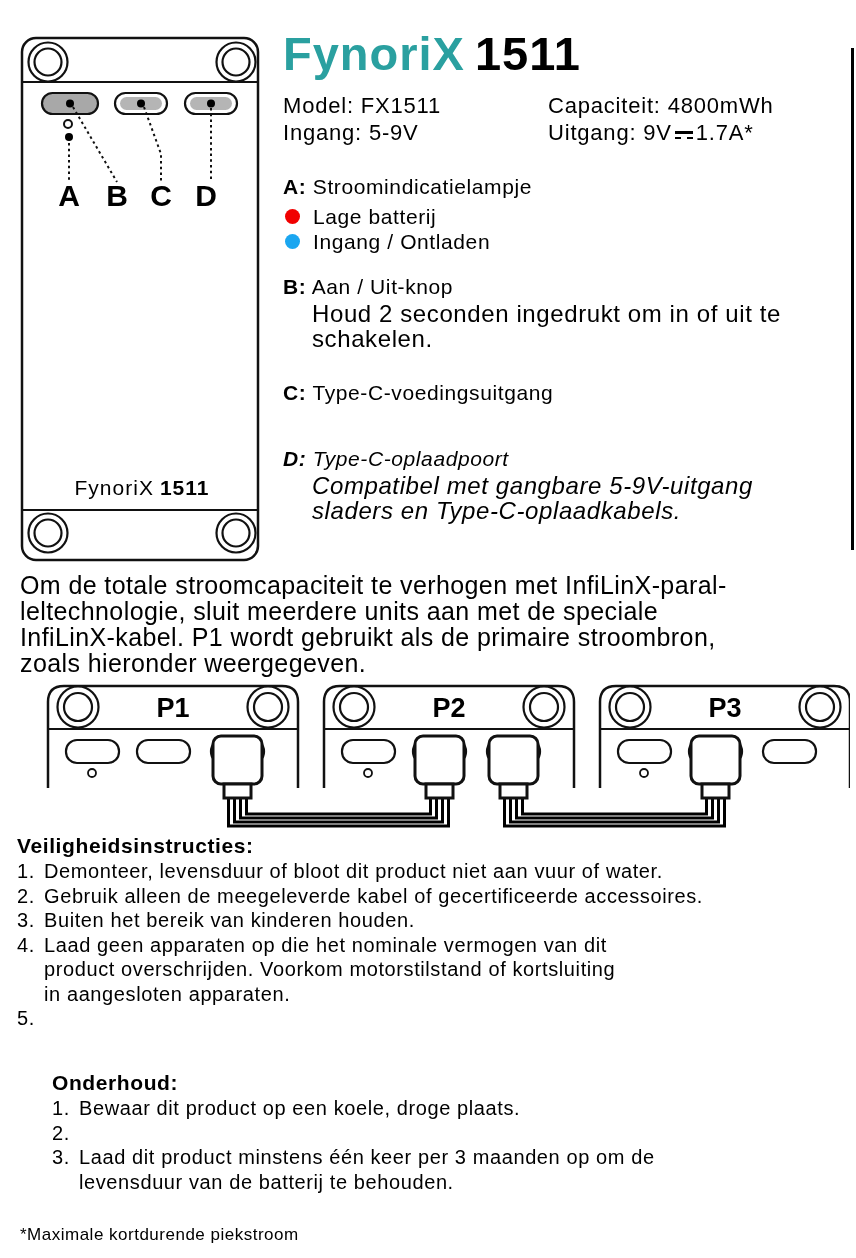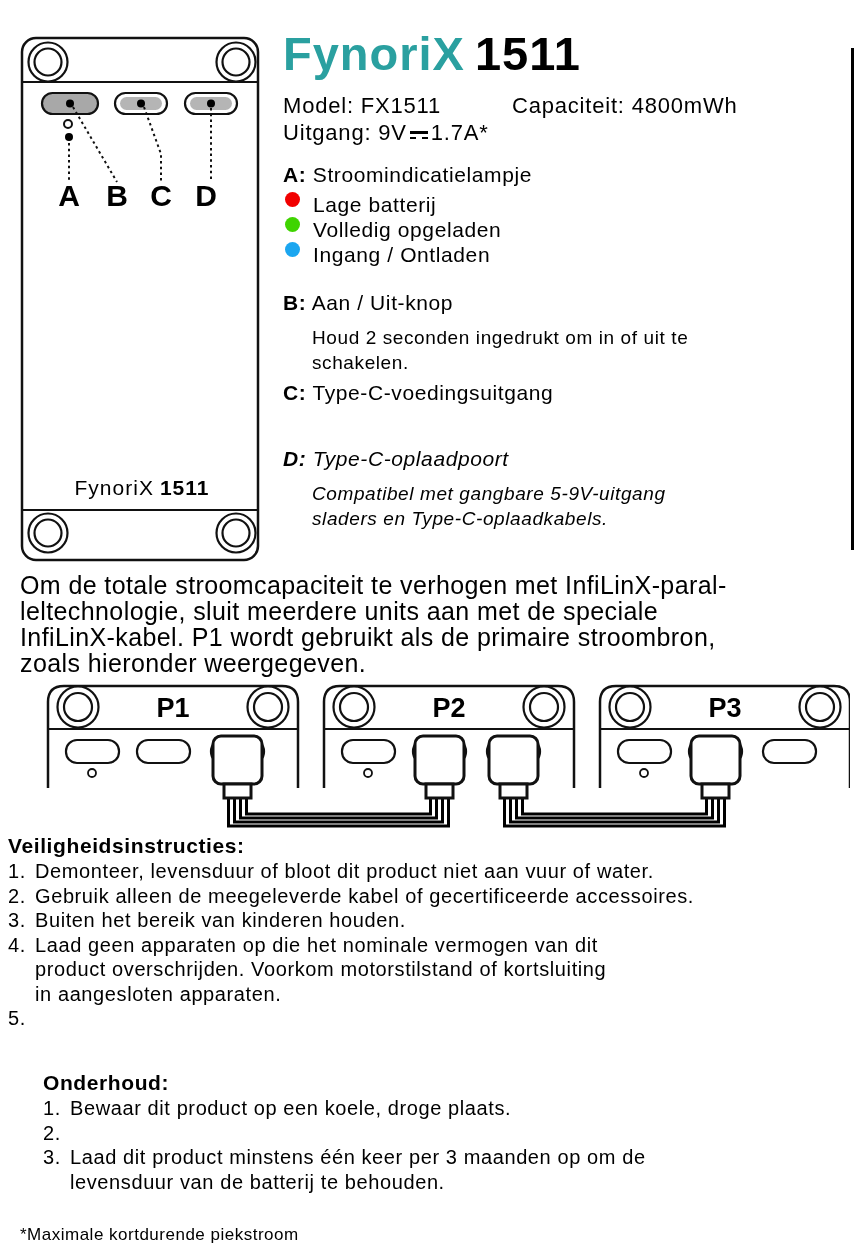--- a/index.html
+++ b/index.html
@@ -11,43 +11,43 @@
   
   #device-svg{position:absolute;left:20px;top:36px;}
   
   #parallel-svg{position:absolute;left:18px;top:680px;}
 
   
   .right-col{position:absolute;left:283px;top:26px;width:566px;}
   .title{position:absolute;left:0;top:0;font-size:47px;font-weight:600;letter-spacing:1px;white-space:nowrap;}
   .title .model{font-weight:800;color:#000;margin-left:10px;}
   .specs{position:absolute;left:0;top:66px;font-size:22px;letter-spacing:.8px;line-height:27px;}
-  .spec-row{display:flex;}
+  .spec-row{display:flex;gap:36px;}
   .spec-col1{width:229px;flex:none;}
   .dc{display:inline-block;width:18px;height:11px;position:relative;margin:0 3px;}
   .dc::before{content:"";position:absolute;left:0;right:0;top:2px;border-top:3px solid #000;}
   .dc::after{content:"";position:absolute;left:0;right:0;top:8px;border-top:2.6px dashed #000;}
 
   .section{position:absolute;left:0;font-size:21px;letter-spacing:.6px;line-height:26px;}
   .sec-letter{font-weight:800;}
-  .sec-body{white-space:pre-line;margin-left:29px;margin-top:9px;font-size:19px;line-height:25px;}
+  .sec-body{white-space:pre-line;margin-left:29px;margin-top:1px;font-size:24px;line-height:25px;}
   .indicators{margin-top:4px;margin-left:2px;}
-  .indicator{display:flex;align-items:flex-start;height:25px;}
+  .indicator{display:flex;align-items:center;height:25px;}
   .dot{width:15px;height:15px;border-radius:50%;margin-right:13px;flex:none;}
 
-  .sec-a{top:136px;}
-  .sec-b{top:264px;}
+  .sec-a{top:148px;}
+  .sec-b{top:248px;}
   .sec-c{top:354px;}
   .sec-d{top:420px;font-style:italic;}
 
   #page-edge{position:absolute;left:851px;top:48px;width:2.5px;height:502px;background:#000;}
 
   .intro{position:absolute;left:20px;top:572px;width:828px;font-size:25px;letter-spacing:.4px;line-height:26px;white-space:pre-line;}
 
-  .list-block{position:absolute;left:8px;width:830px;font-size:20px;letter-spacing:.6px;}
+  .list-block{position:absolute;left:17px;width:830px;font-size:20px;letter-spacing:.6px;}
   #safety{top:833px;}
   #maintenance{top:1070px;margin-left:35px;}
   .list-title{font-weight:800;font-size:21px;line-height:26px;}
   .list-item{display:flex;line-height:24.5px;}
   .num{width:27px;flex:none;}
   .itext{white-space:pre-line;}
 
   #footnote{position:absolute;left:20px;top:1225px;font-size:17px;letter-spacing:.5px;}
 </style>
 </head>
@@ -104,34 +104,31 @@
     <div class="title">
       <span class="brand" style="color: rgb(42, 160, 160);">FynoriX</span><span class="model">1511</span>
     </div>
 
     <div class="specs">
       <div class="spec-row">
         <div class="spec-col1">Model: FX1511</div>
         <div>Capaciteit: 4800mWh</div>
       </div>
       <div class="spec-row">
+        <div class="spec-col1">Ingang: 5-9V</div>
         <div><span>Uitgang: 9V</span><span class="dc"></span><span>1.7A*</span></div>
       </div>
     </div>
 
     <div class="section sec-a">
       <div><span class="sec-letter">A:</span> <span>Stroomindicatielampje</span></div>
       <div class="indicators">
         <div class="indicator">
             <span class="dot" style="background: rgb(241, 0, 0);"></span>
             <span>Lage batterij</span>
-          </div>
-        <div class="indicator">
-            <span class="dot" style="background: rgb(63, 212, 0);"></span>
-            <span>Volledig opgeladen</span>
           </div>
         <div class="indicator">
             <span class="dot" style="background: rgb(27, 166, 240);"></span>
             <span>Ingang / Ontladen</span>
           </div>
       </div>
     </div>
 
     <div class="section sec-b">
       <div><span class="sec-letter">B:</span> <span>Aan / Uit-knop</span></div>

